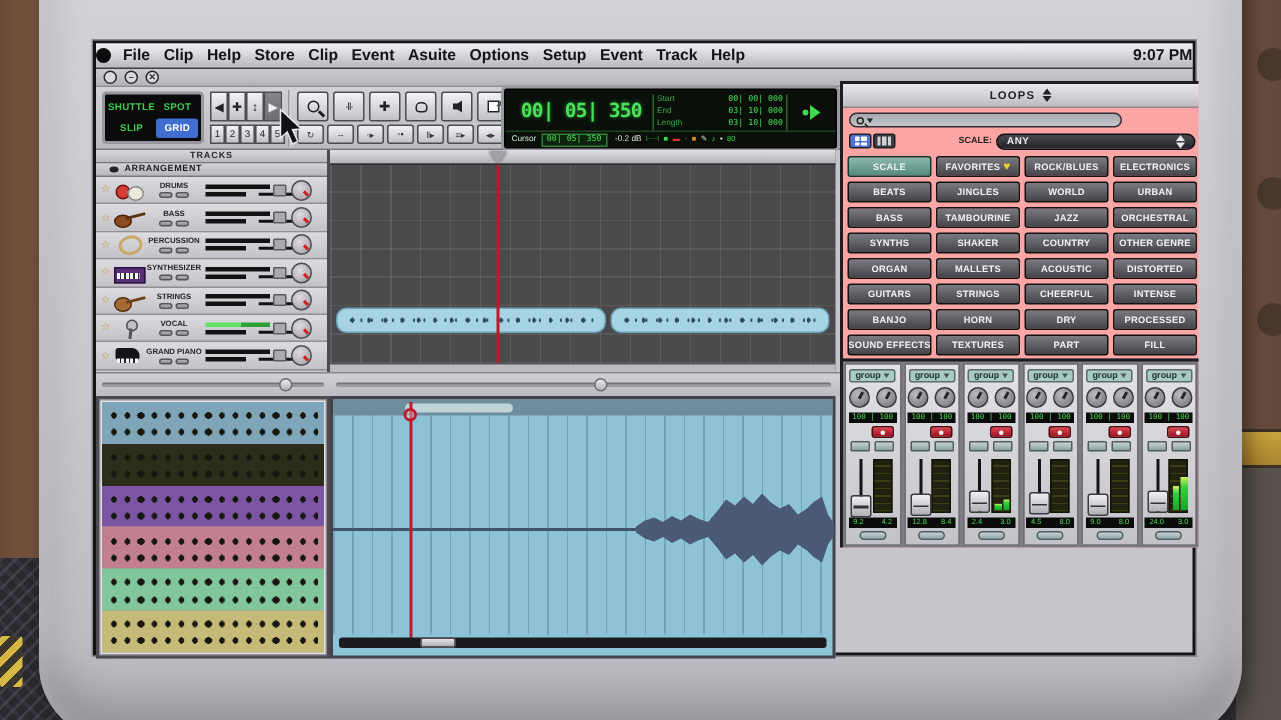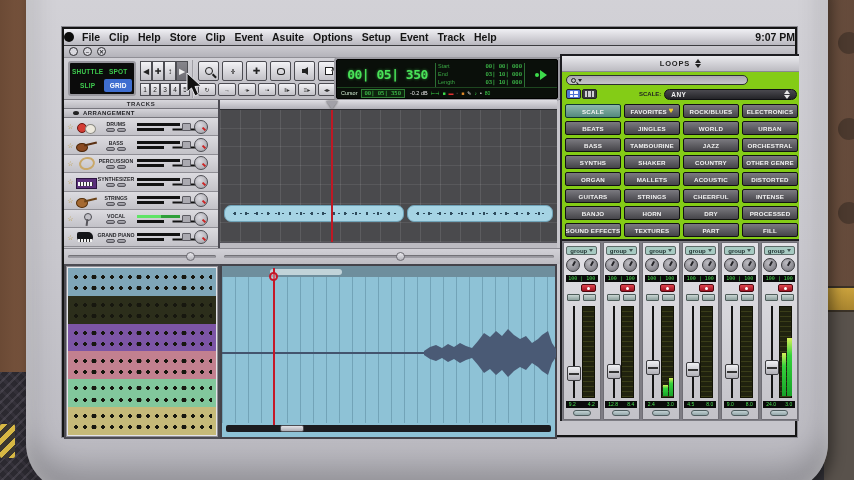--- a/index.html
+++ b/index.html
@@ -162,21 +162,21 @@
   .ed-grid{position:absolute;left:0;top:11px;width:100%;height:146px;
     background-image:repeating-linear-gradient(90deg,rgba(42,84,105,.28) 0 1px,transparent 1px 13px);}
   .ed-centerline{position:absolute;left:0;top:86px;width:100%;height:2px;background:#43546e;}
   .ed-wave{position:absolute;left:202px;top:57px;}
   .playhead-ed{position:absolute;left:51px;top:2px;width:2px;height:160px;background:#c41828;}
   .ph-handle{position:absolute;left:46.5px;top:6px;width:9px;height:9px;border-radius:50%;border:2.5px solid #c41828;background:rgba(255,255,255,.3);}
   .ed-scroll{position:absolute;left:4px;right:4px;bottom:5px;height:7px;background:#1b1b1f;border-radius:2px;}
   .ed-thumb{position:absolute;left:54px;top:0;width:24px;height:7px;background:linear-gradient(180deg,#e4e3e8,#aeadb4);border:1px solid #4c4c52;border-radius:2px;}
 
   
-  .loopspanel{position:absolute;left:496px;top:25px;width:239px;height:367px;background:#84cc16;border-left:2px solid #1d1d21;border-top:2px solid #1d1d21;}
+  .loopspanel{position:absolute;left:496px;top:25px;width:239px;height:311px;background:#fca5a5;border-left:2px solid #1d1d21;border-top:2px solid #1d1d21;}
   .loops-header{height:16px;display:flex;align-items:center;justify-content:center;gap:5px;
     background:linear-gradient(180deg,#e9e9ed,#bcbbc1);border-bottom:1px solid #8a8990;}
   .loops-title{font-size:7.5px;font-weight:700;color:#222;letter-spacing:.8px;}
   .updn{display:flex;flex-direction:column;gap:1px;}
   .updn i{width:0;height:0;border-left:3.5px solid transparent;border-right:3.5px solid transparent;display:block;}
   .updn .u{border-bottom:4px solid #222;} .updn .d{border-top:4px solid #222;}
   .searchbar{position:absolute;left:4px;top:19px;width:182px;height:10px;border:1.5px solid #2e2e32;border-radius:6px;
     background:linear-gradient(180deg,#a9a8af,#c6c5cb);display:flex;align-items:center;gap:2px;padding:0 4px;}
   .smag{width:5px;height:5px;border:1.2px solid #222;border-radius:50%;position:relative;flex:none;}
   .smag::after{content:"";position:absolute;left:4px;top:4.5px;width:3px;height:1.2px;background:#222;transform:rotate(45deg);}

